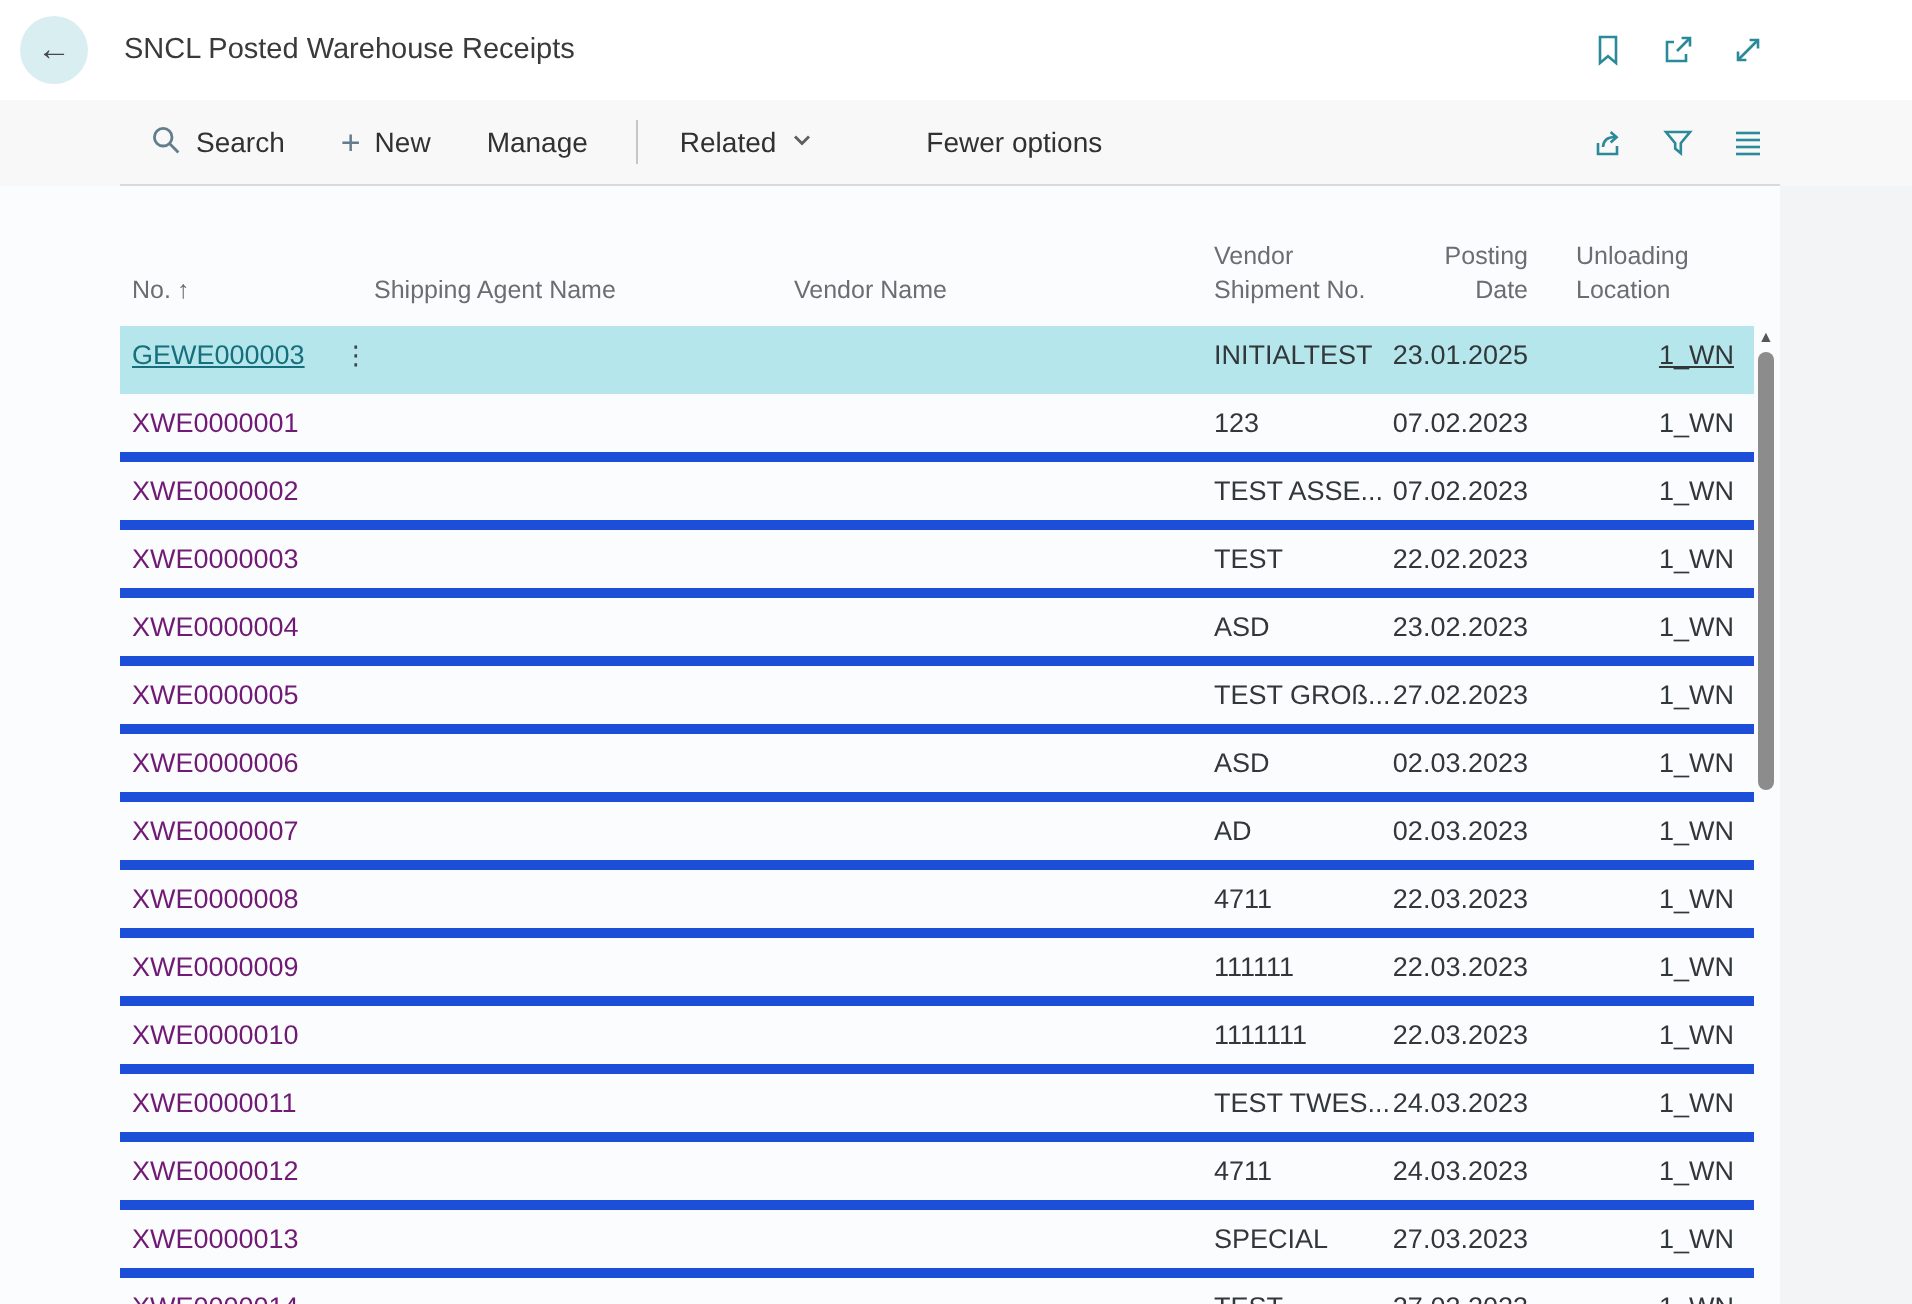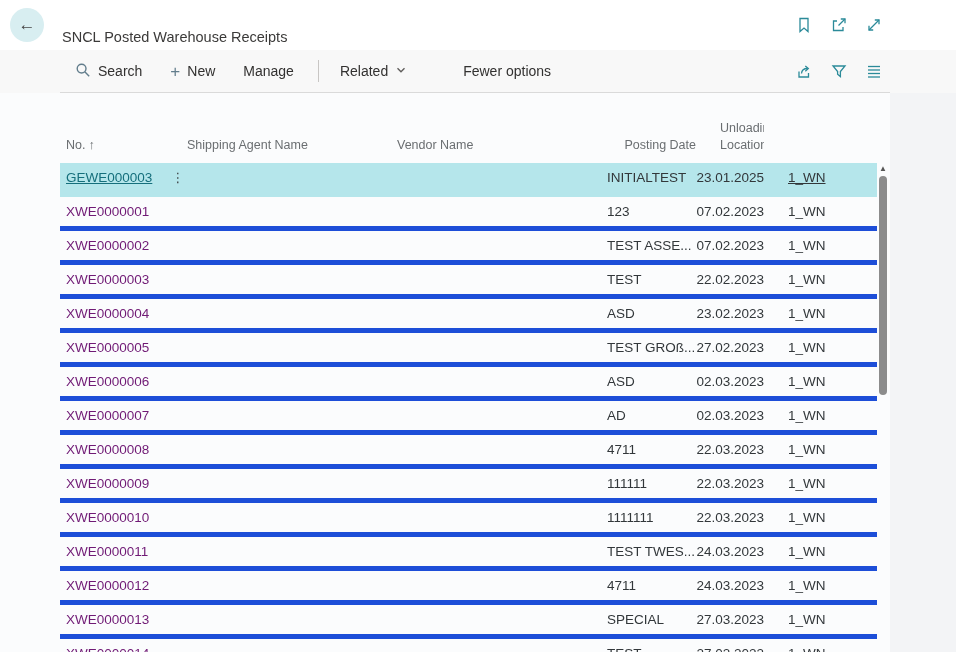--- a/index.html
+++ b/index.html
@@ -11,21 +11,21 @@
 
   
   .titlebar { position:absolute; top:0; left:0; width:956px; height:50px; background:#ffffff; }
   .back-btn {
     position:absolute; left:10px; top:8px; width:34px; height:34px; border-radius:50%;
     background:#d8eef1; border:none; display:flex; align-items:center; justify-content:center;
     font-size:17px; color:#474747; cursor:pointer;
   }
   .page-title {
     position:absolute; left:62px; top:0; height:50px; display:flex; align-items:center;
-    font-size:14.5px; color:#3b3a39;margin-top:12px;
+    font-size:14.5px; color:#3b3a39;
   }
   .titlebar-icons { position:absolute; right:72px; top:0; height:50px; display:flex; align-items:center; gap:15px; }
   .icon-btn { width:20px; height:20px; display:flex; align-items:center; justify-content:center; cursor:pointer; background:none; border:none; }
   .icon-btn svg { stroke:#2b8a99; fill:none; stroke-width:1.3; }
 
   
   .actionbar {
     position:absolute; top:50px; left:0; width:956px; height:43px; background:#f8f8f8;
   }
   .actionbar-rule { position:absolute; left:60px; top:42px; width:830px; height:1px; background:#dadada; }
@@ -57,21 +57,21 @@
   .sort-arrow { margin-left:3px; color:#6a6e71; }
 
   .tbody { position:absolute; top:70px; left:60px; width:817px; height:489px; overflow:hidden; }
   .trow {
     height:34px; align-items:center; border-bottom:5px solid #1d4ed8; background:transparent; cursor:pointer;
   }
   .trow.selected { background:#b5e6eb; border-bottom-color:#b5e6eb; }
   .td { font-size:13.5px; color:#32373a; white-space:nowrap; overflow:hidden; padding-right:10px; }
   .td.first { padding-left:6px; display:flex; align-items:center; }
   .td.right { text-align:right; padding-right:0; }
-  .td.pad24 { padding-left:24px; }
+  .td.pad24 { padding-left:24px;text-align:right; }
   .no-link { color:#701a75; text-decoration:none; cursor:pointer; }
   .trow.selected .no-link { text-decoration:underline; color:#156f7c; }
   .trow.selected .td.pad24 { text-decoration:underline; }
   .row-menu {
     display:none; margin-left:19px; color:#3f4548; font-size:13px; line-height:1;
     background:none; border:none; cursor:pointer; letter-spacing:0;
   }
   .trow.selected .row-menu { display:inline-block; }
 
   
@@ -172,20 +172,21 @@
 
 <div class="content">
 
   <div class="thead">
     <div class="thead-row grid-cols">
       <div class="th first">
         <span>No.</span><span class="sort-arrow">↑</span>
       </div>
       <div class="th">Shipping Agent Name</div>
       <div class="th">Vendor Name</div>
+      <div class="th">Vendor Shipment No.</div>
       <div class="th right">Posting Date</div>
       <div class="th pad24">Unloading Location</div>
     </div>
   </div>
 
   <div class="tbody">
   <div class="trow grid-cols selected">
     <div class="td first">
       <a class="no-link">GEWE000003</a>
       <button class="row-menu">⋮</button>

